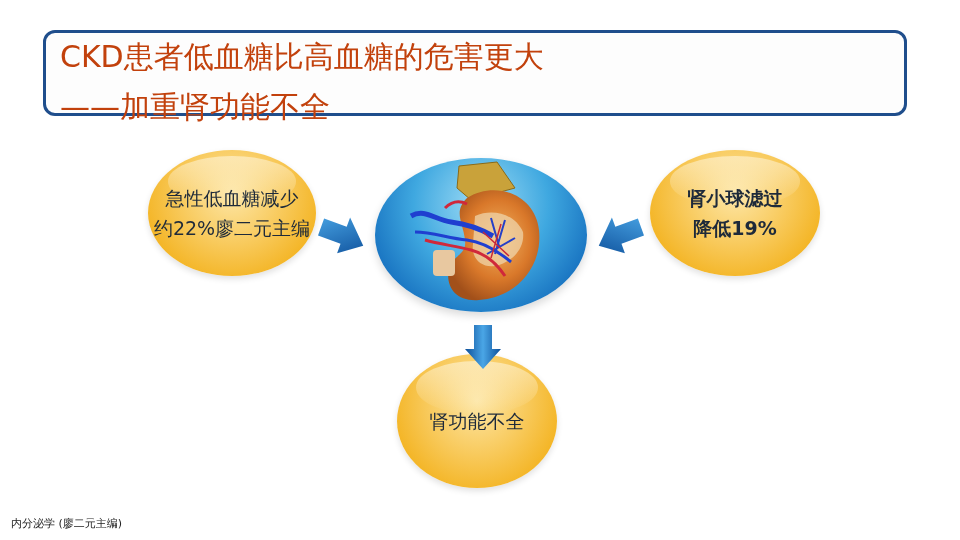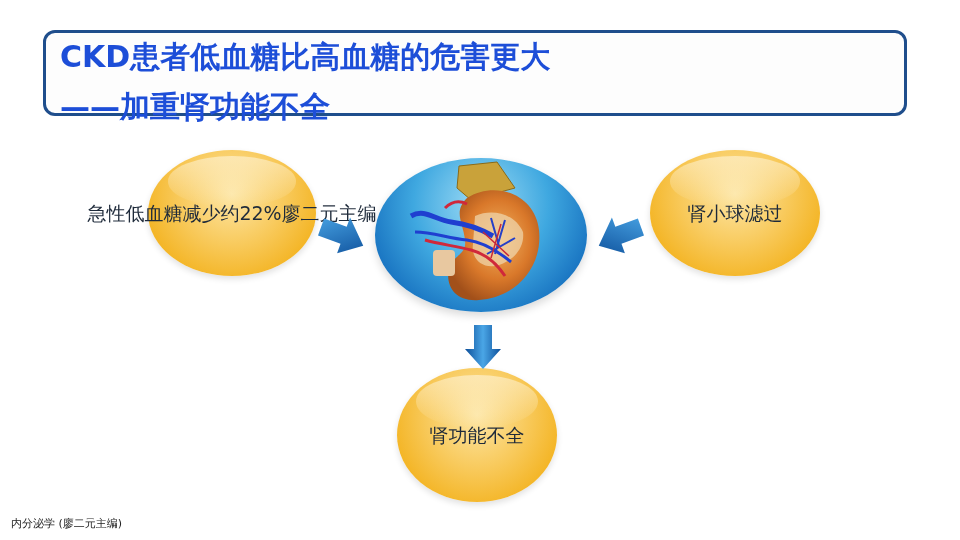--- a/index.html
+++ b/index.html
@@ -1,27 +1,27 @@
 <!DOCTYPE html>
 <html><head>
 <meta charset="utf-8">
 <style>
   html, body { margin:0; padding:0; }
   body { width:960px; height:540px; position:relative; background:#ffffff; overflow:hidden;
          font-family:"DejaVu Sans","Liberation Sans",sans-serif; }
   .title-box { position:absolute; left:43px; top:30px; width:864px; height:86px;
                border:3px solid #1f4e8c; border-radius:12px; box-sizing:border-box;
                background:#fdfdfd; }
-  .title-line { position:absolute; left:14px; font-size:30px; font-weight:bold; color:#1d4ed8; white-space:nowrap; letter-spacing:0px; }
+  .title-line { position:absolute; left:14px; font-size:30px; font-weight:normal; color:#c2410c; white-space:nowrap; letter-spacing:0px; }
   .title-line.l1 { top:4px; }
   .title-line.l2 { top:54px; }
   .oval { position:absolute; border-radius:50%;
           background: radial-gradient(ellipse at 50% 35%, #fde6a6 0%, #f8c95a 45%, #f3b21e 80%, #efaa10 100%);
           box-shadow: 0 3px 6px rgba(0,0,0,0.12);
-          display:flex; flex-direction:row; align-items:center; justify-content:center; }
+          display:flex; flex-direction:column; align-items:center; justify-content:center; }
   .oval .hl { position:absolute; left:12%; top:5%; width:76%; height:40%; border-radius:50%;
               background: linear-gradient(#fff6dd 0%, rgba(255,240,200,0) 100%); opacity:0.6; }
   .oval-text { position:relative; font-size:19px; color:#1e2a3a; line-height:30px; white-space:nowrap; }
   .center { position:absolute; left:375px; top:158px; width:212px; height:154px; border-radius:50%;
             background: radial-gradient(ellipse at 50% 30%, #9fdcf5 0%, #3fa8e0 45%, #1670bf 80%, #0b4f98 100%);
             box-shadow: 0 4px 8px rgba(0,0,0,0.15); }
   .kidney { position:absolute; left:0; top:0; }
   .arrow { position:absolute; }
   .footer { position:absolute; left:11px; top:516px; font-size:11px; color:#222; }
 </style>
@@ -32,26 +32,27 @@
   <div class="title-line l1">CKD患者低血糖比高血糖的危害更大</div>
   <div class="title-line l2">——加重肾功能不全</div>
 </div>
 
 <div class="oval" style="left:148px; top:150px; width:168px; height:126px;">
   <div class="hl"></div>
   <div class="oval-text">急性低血糖减少</div>
   <div class="oval-text">约22%廖二元主编</div>
 </div>
 
-<div class="oval" style="left:650px; top:150px; width:170px; height:126px;">
+<div class="oval" style="left:650px; top:150px; width:170px; height:126px;font-weight:bold;">
   <div class="hl"></div>
   <div class="oval-text">肾小球滤过</div>
+  <div class="oval-text">降低19%</div>
 </div>
 
-<div class="oval" style="left:397px; top:368px; width:160px; height:134px;justify-content:center;">
+<div class="oval" style="left:397px; top:354px; width:160px; height:134px;justify-content:center;">
   <div class="hl"></div>
   <div class="oval-text">肾功能不全</div>
 </div>
 
 <div class="center">
   <svg class="kidney" width="212" height="154" viewBox="0 0 212 154">
     <defs>
       <radialGradient id="kg" cx="55%" cy="45%" r="60%">
         <stop offset="0%" stop-color="#f3b562"></stop>
         <stop offset="60%" stop-color="#d9782a"></stop>

